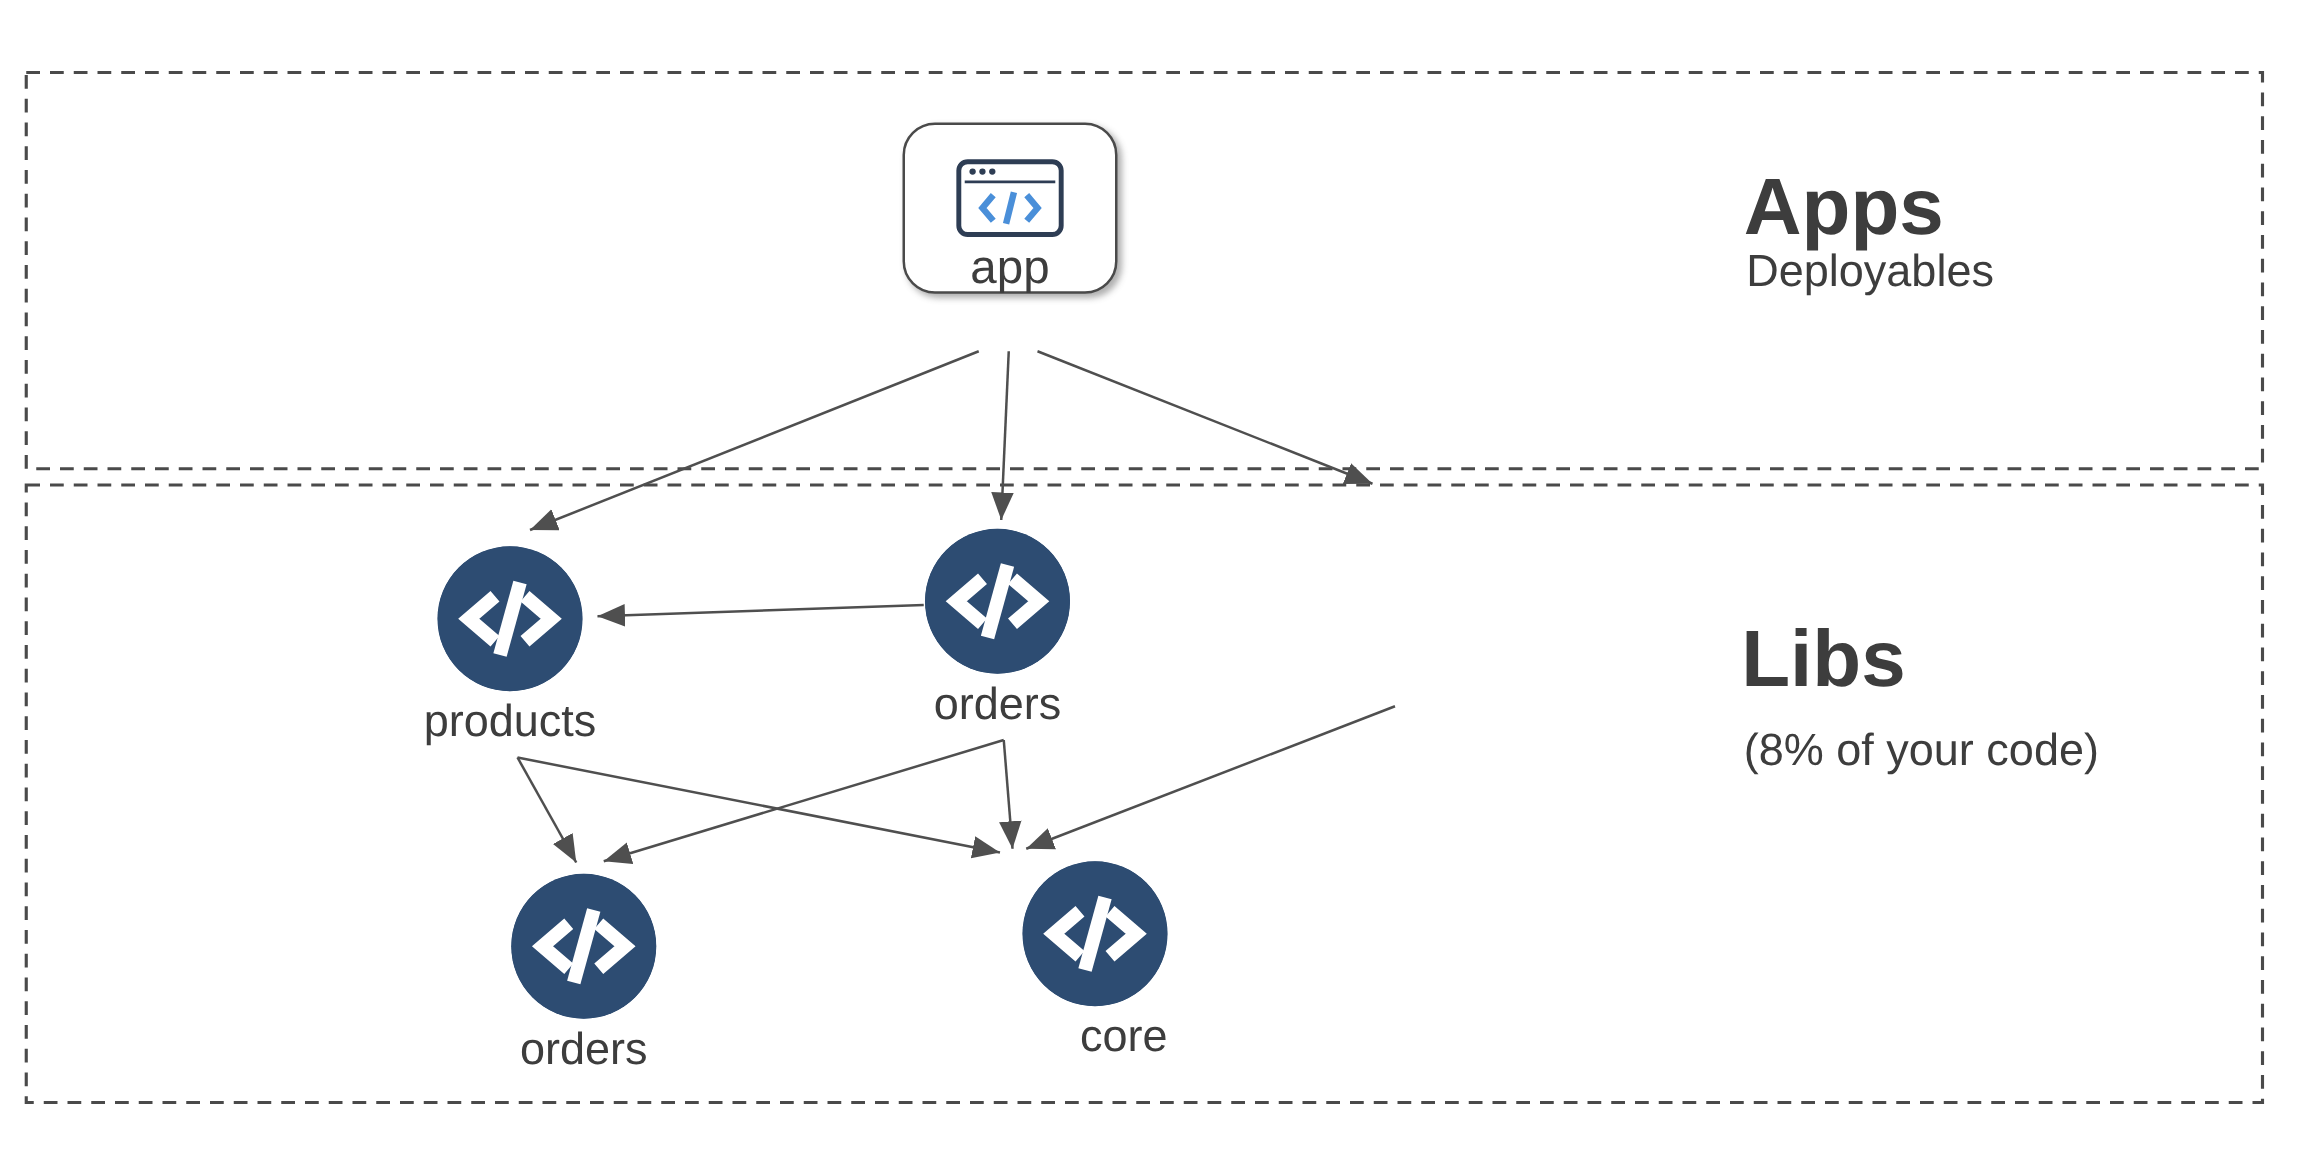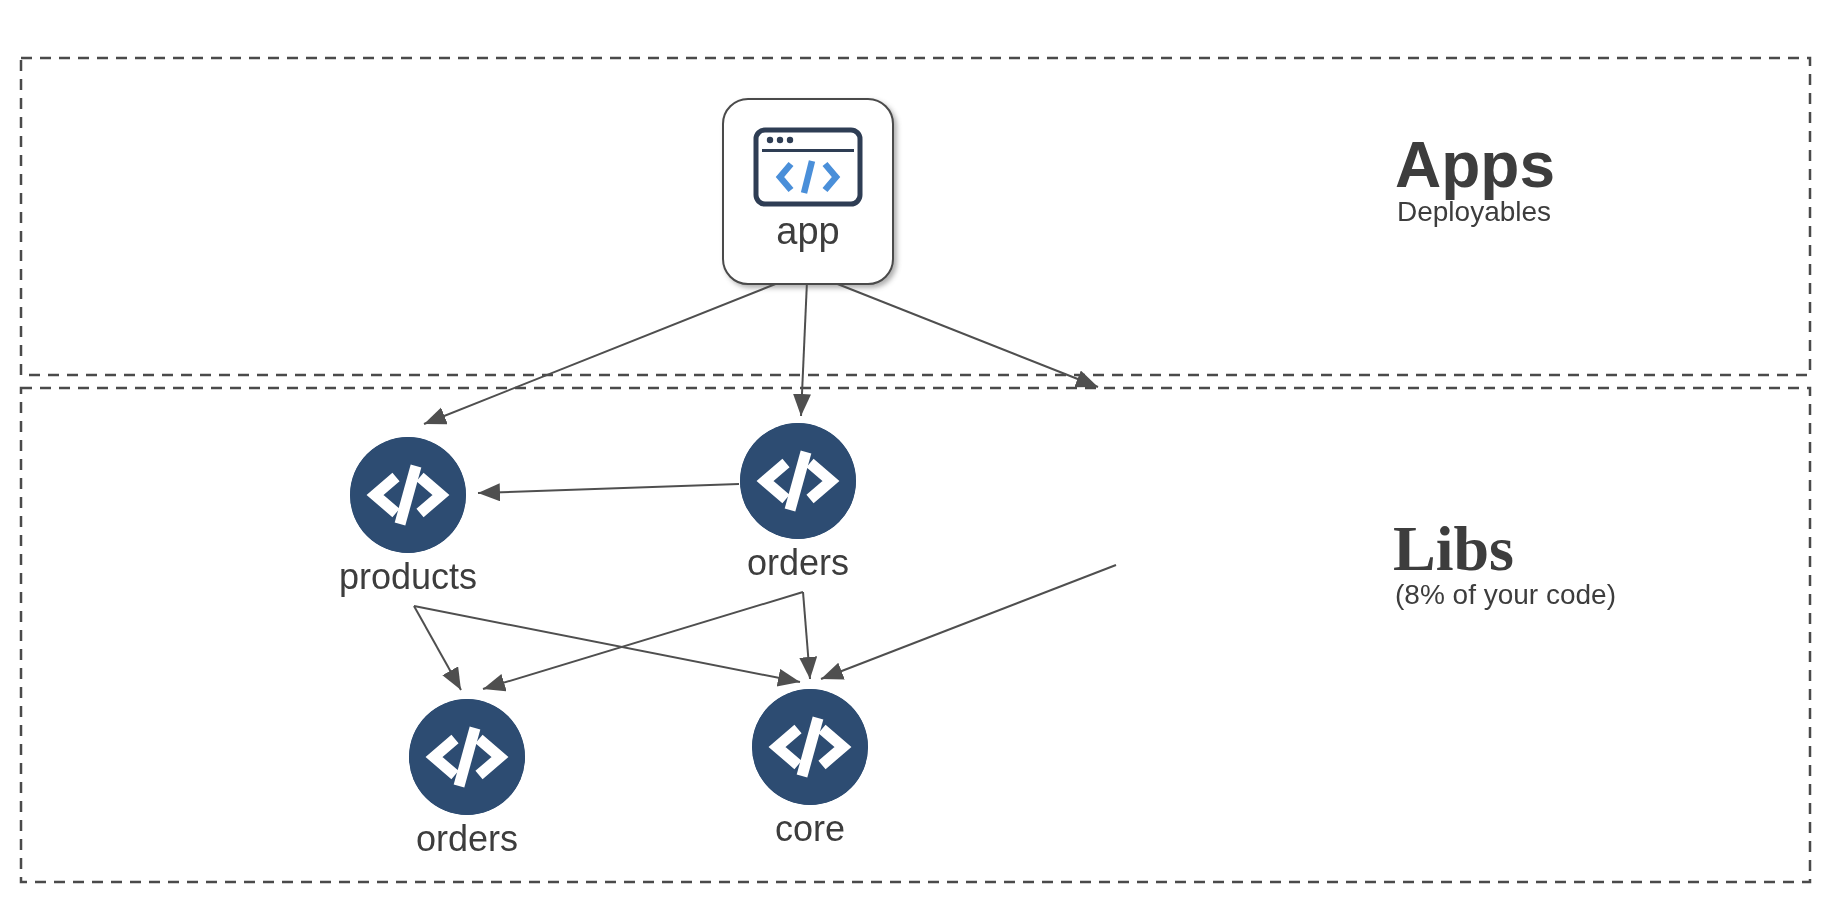--- a/index.html
+++ b/index.html
@@ -17,46 +17,46 @@
   .canvas{position:relative;width:1838px;height:920px;}
 
   
   #diagram-svg{position:absolute;left:0;top:0;width:1838px;height:920px;z-index:1;}
   .section-box{fill:none;stroke:var(--section-border);stroke-width:2.5;stroke-dasharray:11 8;}
   .edge{stroke:var(--edge);stroke-width:2;fill:none;}
   .arrowhead{fill:var(--edge);}
 
   
   .node-app{
-    position:absolute;left:722px;top:98px;width:172px;height:187px;z-index:2;
+    position:absolute;left:722px;top:98px;width:172px;height:137px;z-index:2;
     background:#ffffff;border:2px solid #4a4a4a;border-radius:26px;
     box-shadow:3px 3px 5px rgba(80,80,80,0.45);
     display:flex;flex-direction:column;align-items:center;
   }
   .browser-icon{margin-top:27px;}
   .node-app .node-label{font-size:38px;margin-top:5px;line-height:1;}
 
   
   .lib-node{position:absolute;width:200px;z-index:2;display:flex;flex-direction:column;align-items:center;}
   .lib-circle{width:116px;height:116px;border-radius:50%;background:var(--lib-node-fill);display:block;}
   .lib-node .node-label{font-size:36px;margin-top:4px;line-height:1.1;color:var(--text);}
   .pos-products{left:308px;top:437px;}
   .pos-orders{left:698px;top:423px;}
   .pos-checkout{left:1015px;top:399px;}
   .pos-shared{left:367px;top:699px;}
-  .pos-core{left:710px;top:689px;}
+  .pos-core{left:734px;top:689px;align-items:flex-end;}
 
   .code-glyph{stroke:var(--lib-node-glyph);stroke-width:11;fill:none;stroke-linejoin:miter;stroke-linecap:butt;}
 
   
   .sec-title{position:absolute;z-index:2;font-size:64px;font-weight:bold;line-height:1;color:var(--text);}
-  .sec-subtitle{position:absolute;z-index:2;font-size:28px;line-height:1.1;color:var(--text);}
+  .sec-subtitle{position:absolute;z-index:2;font-size:36px;line-height:1.1;color:var(--text);}
   .apps-title{left:1395px;top:133px;}
   .apps-subtitle{left:1397px;top:197px;}
-  .libs-title{left:1393px;top:517px;font-family:Liberation Serif, serif;}
+  .libs-title{left:1393px;top:495px;}
   .libs-subtitle{left:1395px;top:580px;}
 </style>
 </head>
 <body>
 
 <div class="canvas">
 
   <svg id="diagram-svg" viewBox="0 0 1838 920" xmlns="http://www.w3.org/2000/svg">
     <defs>
       <marker id="arrow" markerWidth="13" markerHeight="11" refX="11" refY="4.5" orient="auto">

